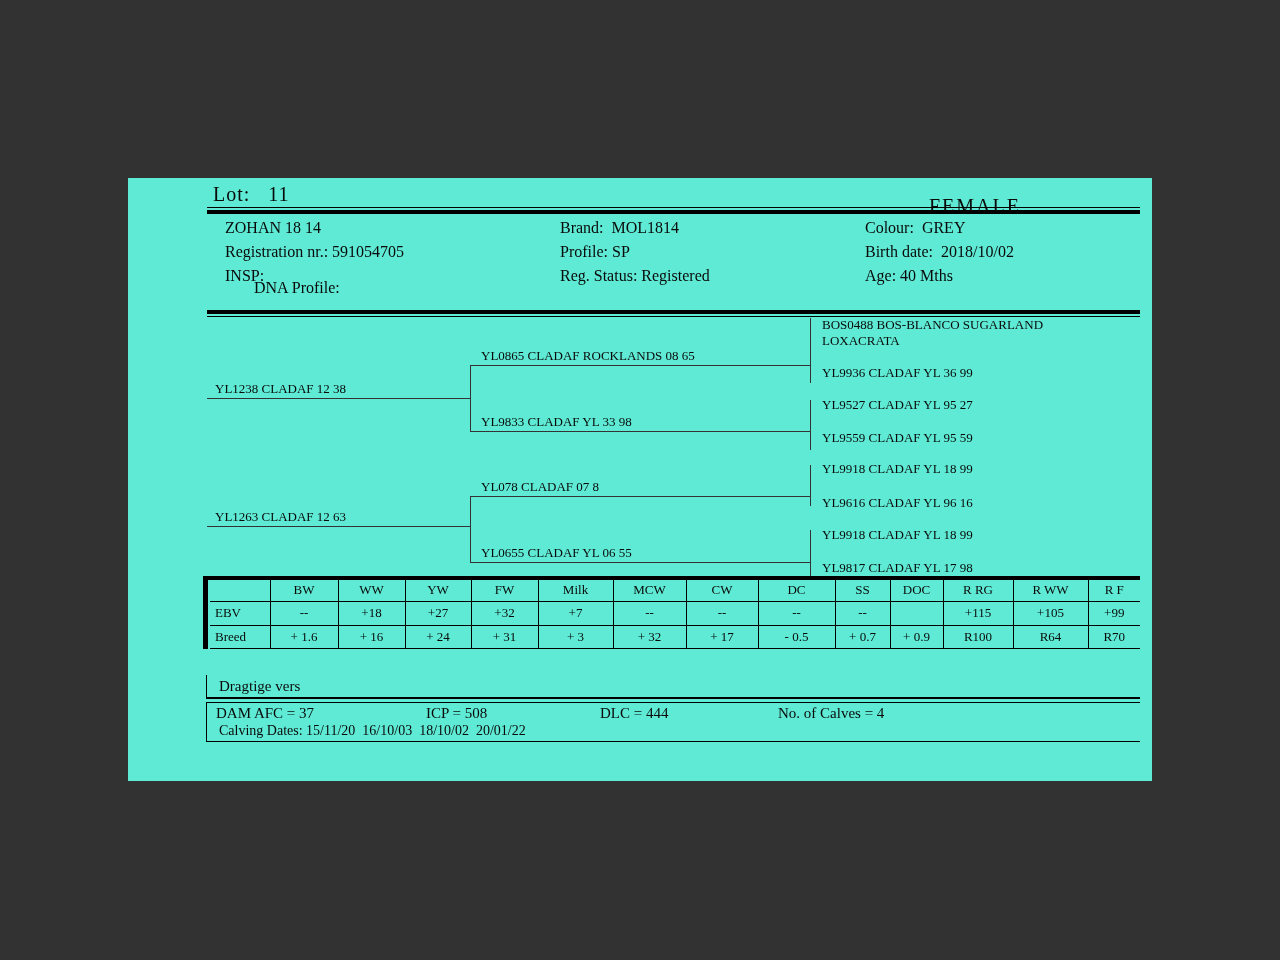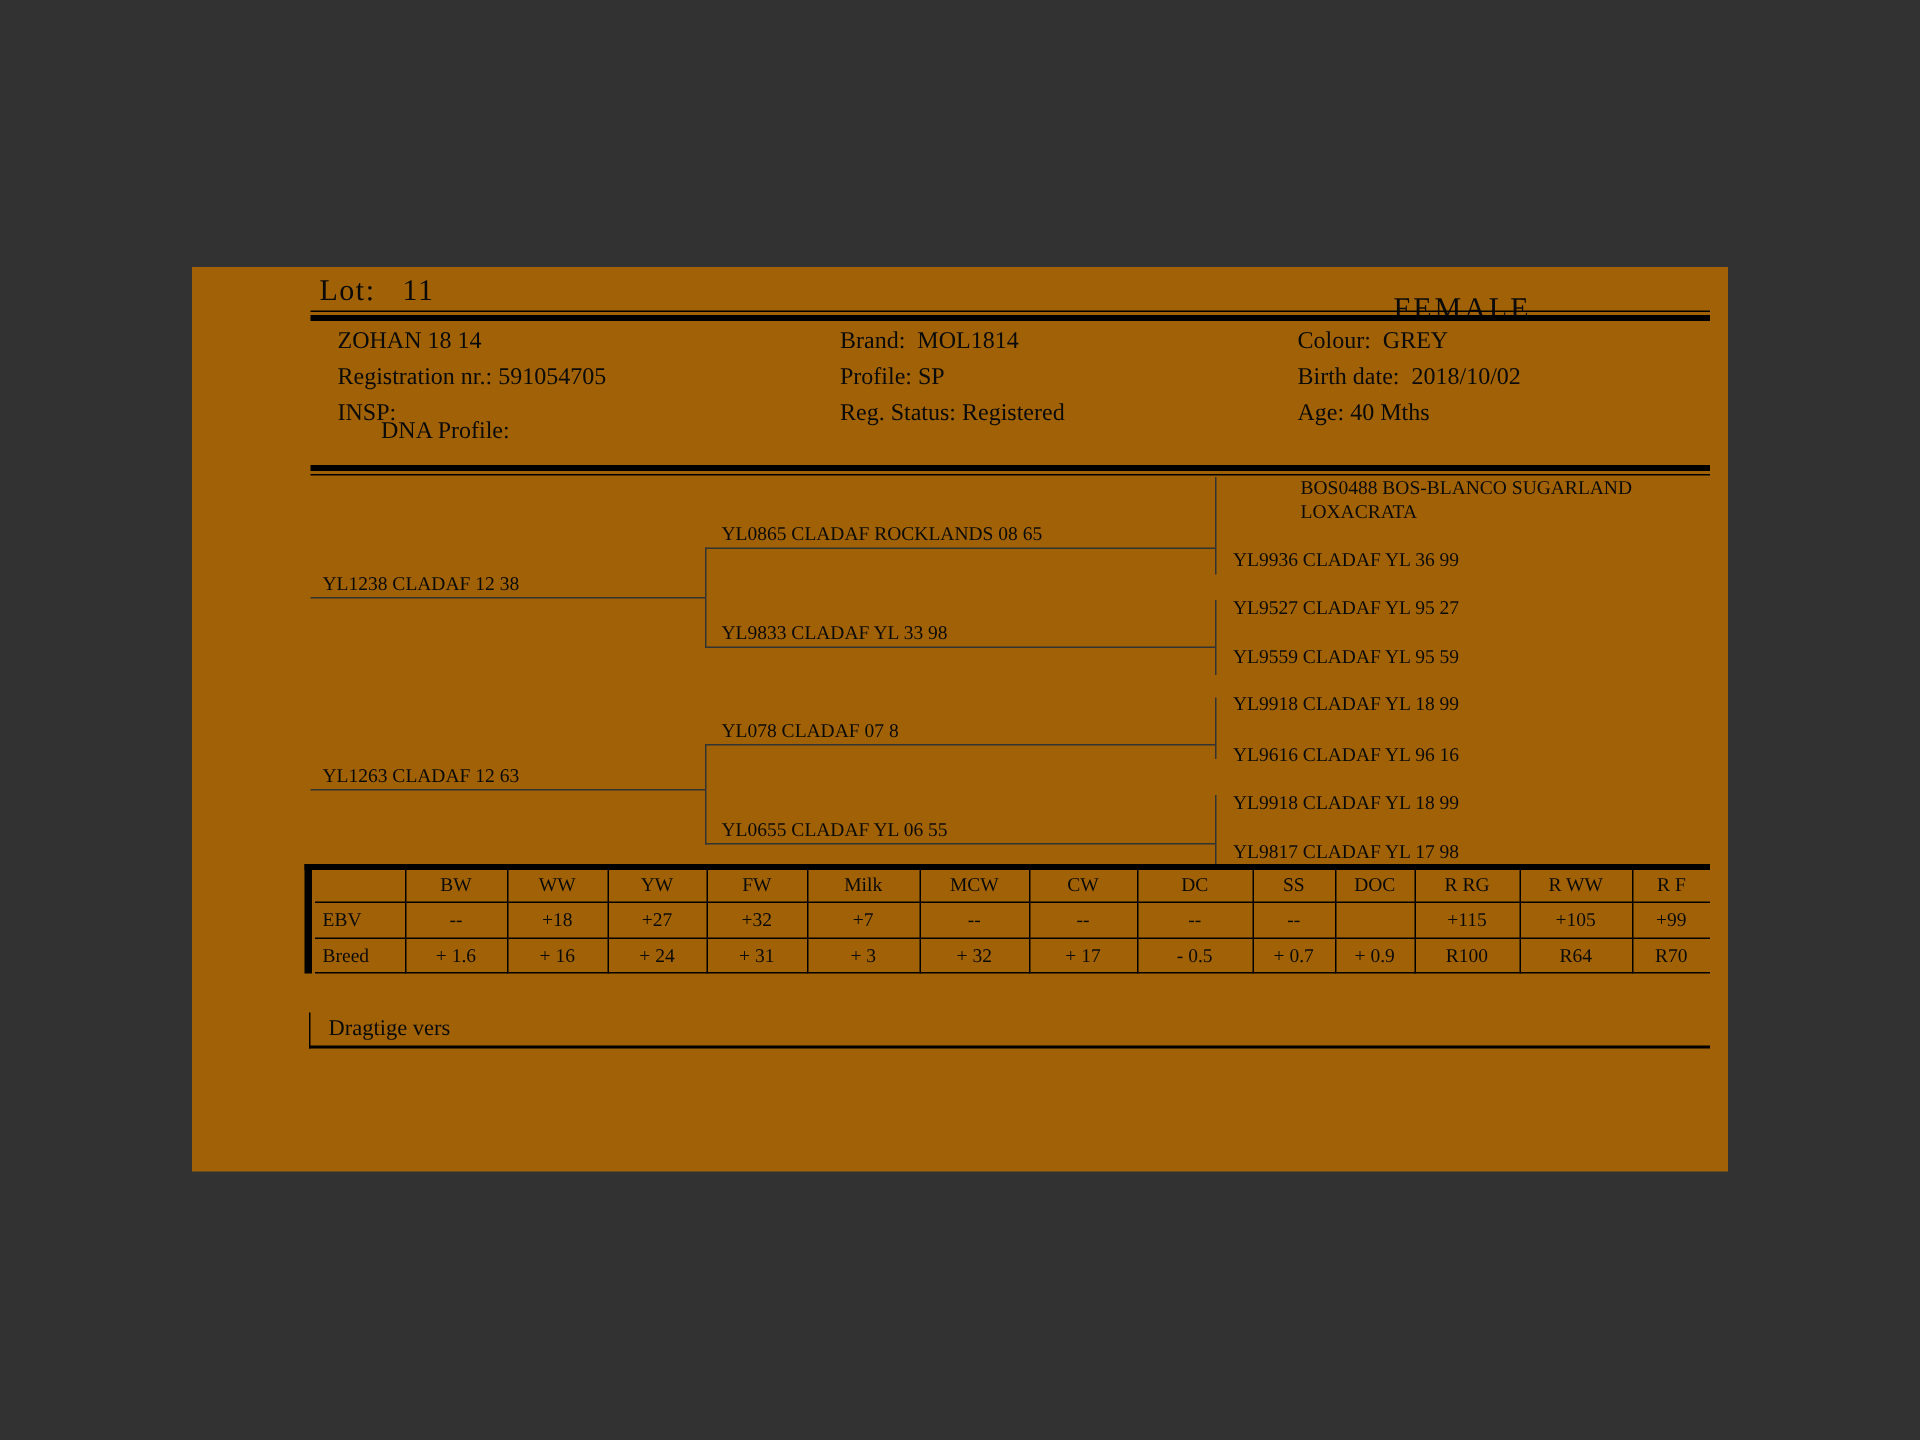--- a/index.html
+++ b/index.html
@@ -1,17 +1,17 @@
 <!DOCTYPE html>
 <html><head>
 <meta charset="utf-8">
 <style>
   html,body{margin:0;padding:0;background:#323232;width:1280px;height:960px;overflow:hidden;
             font-family:"Liberation Serif","DejaVu Serif",serif;}
-  .page{position:absolute;left:128px;top:178px;width:1024px;height:603px;background:#a16207;color:#0a0a0a;}
+  .page{position:absolute;left:128px;top:178px;width:1024px;height:603px;background:#5eead4;color:#0a0a0a;}
   .t{position:absolute;white-space:pre;color:#0a0a0a;line-height:1.1;}
   .hd{font-size:20px;letter-spacing:1px;}
   .info{font-size:16px;}
   .ped{font-size:13px;}
   .pedwrap{white-space:pre-line;line-height:16px;}
   .hline{position:absolute;height:1px;background:#333;}
   .vline{position:absolute;width:1px;background:#333;}
   .rule{position:absolute;background:#000;}
   .tbl-wrap{position:absolute;left:75px;top:398px;width:937px;border-top:4px solid #000;border-left:5px solid #000;padding-left:2px;box-sizing:border-box;}
   table.ebv{border-collapse:collapse;table-layout:fixed;width:100%;}
@@ -57,21 +57,21 @@
   <div>
 
     <div class="t ped" style="left:87px;top:204px;">YL1238 CLADAF 12 38</div>
     <div class="t ped" style="left:87px;top:332px;">YL1263 CLADAF 12 63</div>
 
     <div class="t ped" style="left:353px;top:171px;">YL0865 CLADAF ROCKLANDS 08 65</div>
     <div class="t ped" style="left:353px;top:237px;">YL9833 CLADAF YL 33 98</div>
     <div class="t ped" style="left:353px;top:302px;">YL078 CLADAF 07 8</div>
     <div class="t ped" style="left:353px;top:368px;">YL0655 CLADAF YL 06 55</div>
 
-    <div class="t ped pedwrap" style="left:694px;top:139px;margin-left:45px;">BOS0488 BOS-BLANCO SUGARLAND
+    <div class="t ped pedwrap" style="left:694px;top:139px;">BOS0488 BOS-BLANCO SUGARLAND
 LOXACRATA</div>
     <div class="t ped" style="left:694px;top:188px;">YL9936 CLADAF YL 36 99</div>
     <div class="t ped" style="left:694px;top:220px;">YL9527 CLADAF YL 95 27</div>
     <div class="t ped" style="left:694px;top:253px;">YL9559 CLADAF YL 95 59</div>
     <div class="t ped" style="left:694px;top:284px;">YL9918 CLADAF YL 18 99</div>
     <div class="t ped" style="left:694px;top:318px;">YL9616 CLADAF YL 96 16</div>
     <div class="t ped" style="left:694px;top:350px;">YL9918 CLADAF YL 18 99</div>
     <div class="t ped" style="left:694px;top:383px;">YL9817 CLADAF YL 17 98</div>
 
     <div class="hline" style="left:79px;top:220px;width:263px;"></div>
@@ -156,14 +156,21 @@
         <td>R70</td>
       </tr>
     </tbody>
       </table>
   </div>
 
   <div class="box-dragtige">
     <div class="t ft1" style="left:12px;top:3px;">Dragtige vers</div>
   </div>
 
+  <div class="box-dam">
+    <div class="t ft1" style="left:9px;top:2px;">DAM AFC = 37</div>
+    <div class="t ft1" style="left:219px;top:2px;">ICP = 508</div>
+    <div class="t ft1" style="left:393px;top:2px;">DLC = 444</div>
+    <div class="t ft1" style="left:571px;top:2px;">No. of Calves = 4</div>
+    <div class="t ft2" style="left:12px;top:20px;">Calving Dates: 15/11/20  16/10/03  18/10/02  20/01/22</div>
+  </div>
 
 </div>
 
 </body></html>

